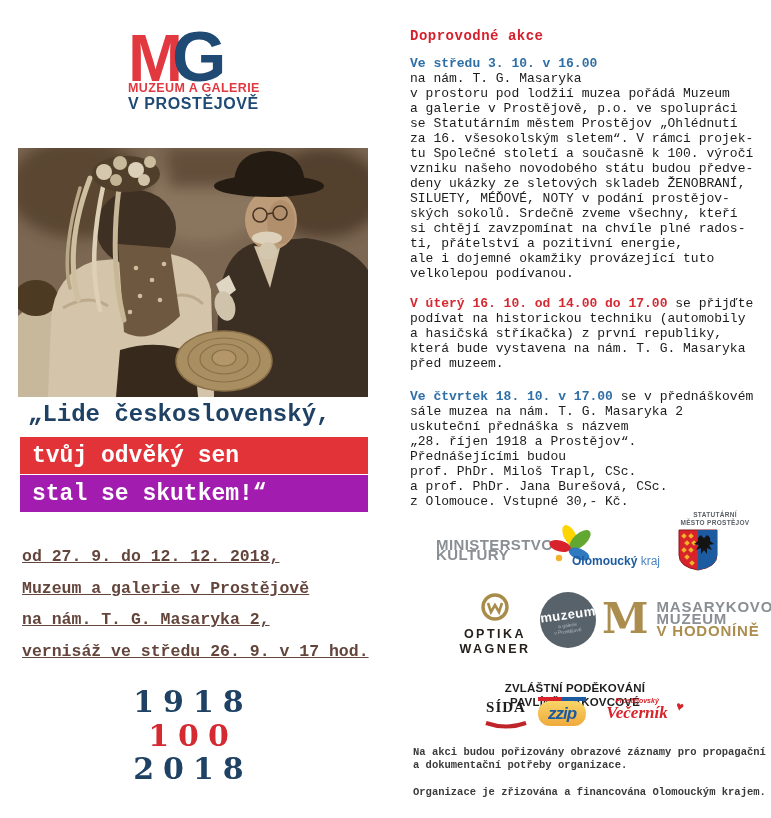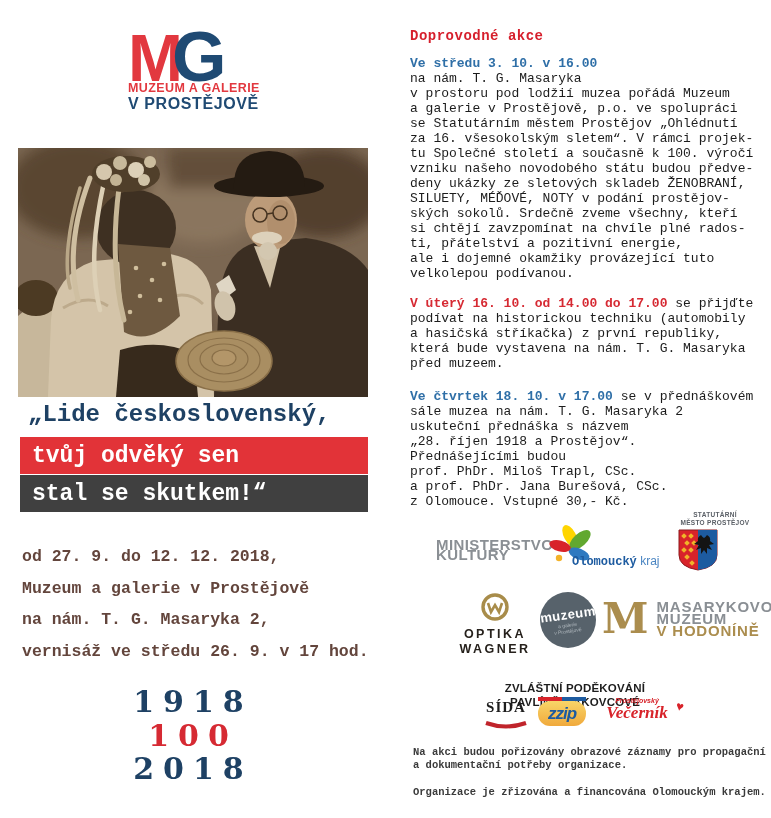--- a/index.html
+++ b/index.html
@@ -18,25 +18,25 @@
            color:#1f4a73;letter-spacing:0.6px;}
 
   
   .photo{left:18px;top:148px;width:350px;height:249px;}
 
   
   .quote1{left:28px;top:401px;font-size:24px;font-weight:bold;color:#1e4164;white-space:nowrap;}
   .qbox{left:20px;width:348px;height:37px;font-size:23px;font-weight:bold;color:#ffffff;
         display:flex;align-items:center;padding-left:12px;box-sizing:border-box;white-space:nowrap;}
   .qbox-red{top:437px;background:#e23338;}
-  .qbox-blue{top:475px;background:#404040;}
+  .qbox-blue{top:475px;background:#a21caf;}
 
   
   .details{left:22px;top:541px;font-size:16.5px;font-weight:bold;color:#63453c;
-           line-height:31.5px;white-space:pre-line;}
+           line-height:31.5px;white-space:pre-line;text-decoration:underline;}
 
   
   .years{left:63px;top:685px;width:260px;text-align:center;
          font-family:"DejaVu Serif",serif;font-weight:bold;font-size:30px;line-height:33.5px;
          letter-spacing:9px;}
   .y-navy{color:#1e4164;}
   .y-red{color:#d62a33;}
 
   
   .ev-title{left:410px;top:28px;font-size:14px;font-weight:bold;color:#d61f2c;letter-spacing:0.5px;}
@@ -46,21 +46,21 @@
   .ev-3{top:389px;}
   .lead-blue{font-weight:bold;color:#2f6fa7;}
   .lead-red{font-weight:bold;color:#d62a33;}
 
   
   .sans{font-family:"Liberation Sans",sans-serif;}
   .mk-logo{left:430px;top:528px;width:120px;height:44px;display:flex;align-items:center;}
   .mk-text{margin-left:6px;font-size:15px;font-weight:bold;color:#8a8f94;line-height:10.5px;letter-spacing:0.4px;}
   .ok-logo{left:546px;top:524px;width:120px;height:50px;}
   .ok-text{position:absolute;left:26px;top:30px;font-size:12px;white-space:nowrap;}
-  .ok-bold{font-weight:bold;color:#1d5ba0;font-family:Liberation Mono, monospace;}
+  .ok-bold{font-weight:bold;color:#1d5ba0;}
   .ok-reg{color:#4a85c2;}
   .pv-caption{left:662px;top:511px;width:106px;text-align:center;font-size:6.5px;font-weight:bold;
               color:#5a5f66;line-height:8px;letter-spacing:0.3px;}
   .pv-shield{left:678px;top:529px;width:40px;height:42px;}
 
   .optika{left:455px;top:593px;width:80px;text-align:center;}
   .optika-letters{font-size:12.5px;font-weight:bold;color:#26211c;letter-spacing:2.5px;line-height:15px;}
   .muzeum-circle{left:540px;top:592px;width:56px;height:56px;border-radius:50%;background:#57626b;
                  color:#fff;display:flex;flex-direction:column;align-items:center;justify-content:center;}
   .muzeum-word{font-weight:bold;font-size:13px;transform:rotate(-8deg);letter-spacing:0.5px;}

